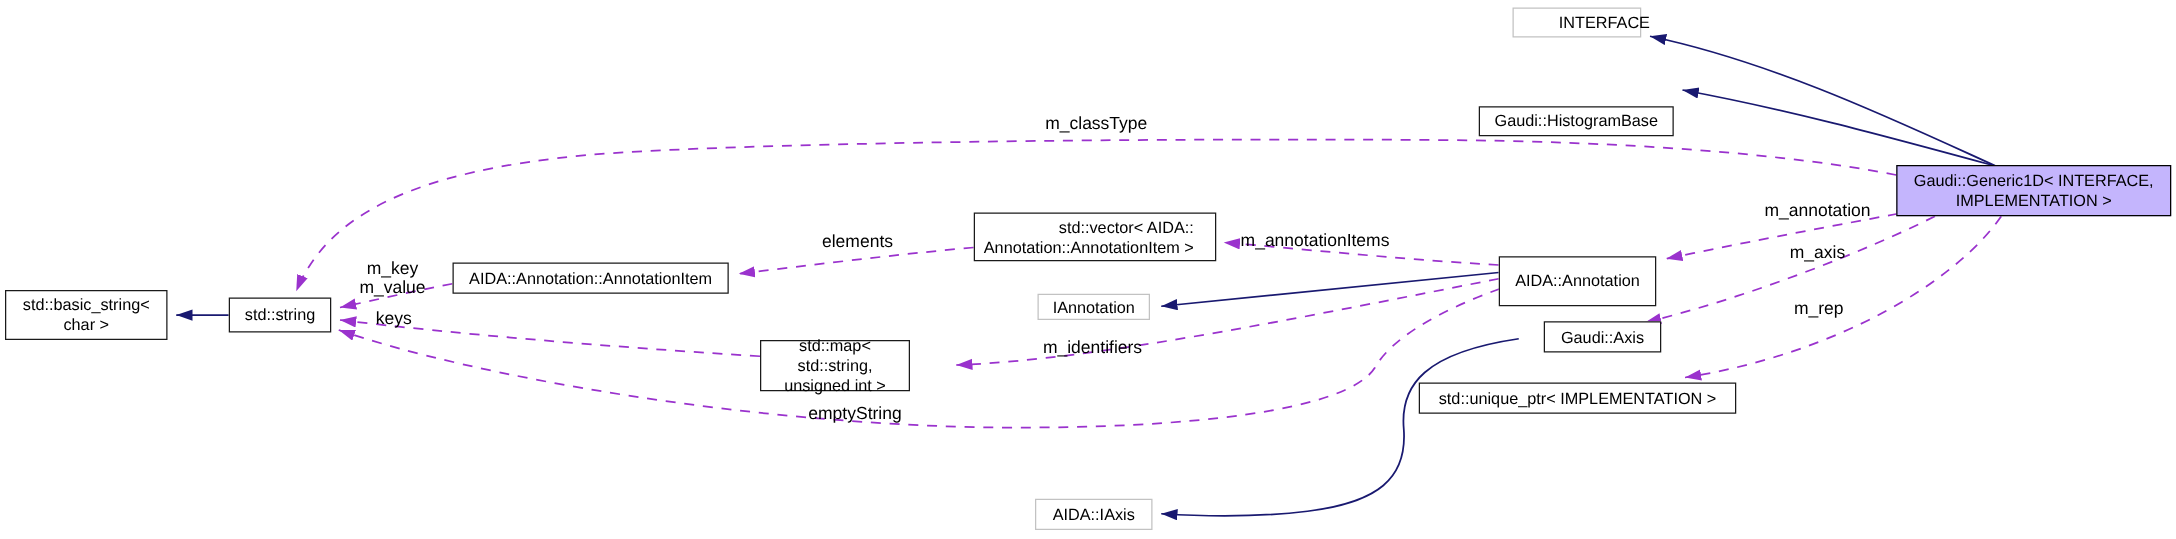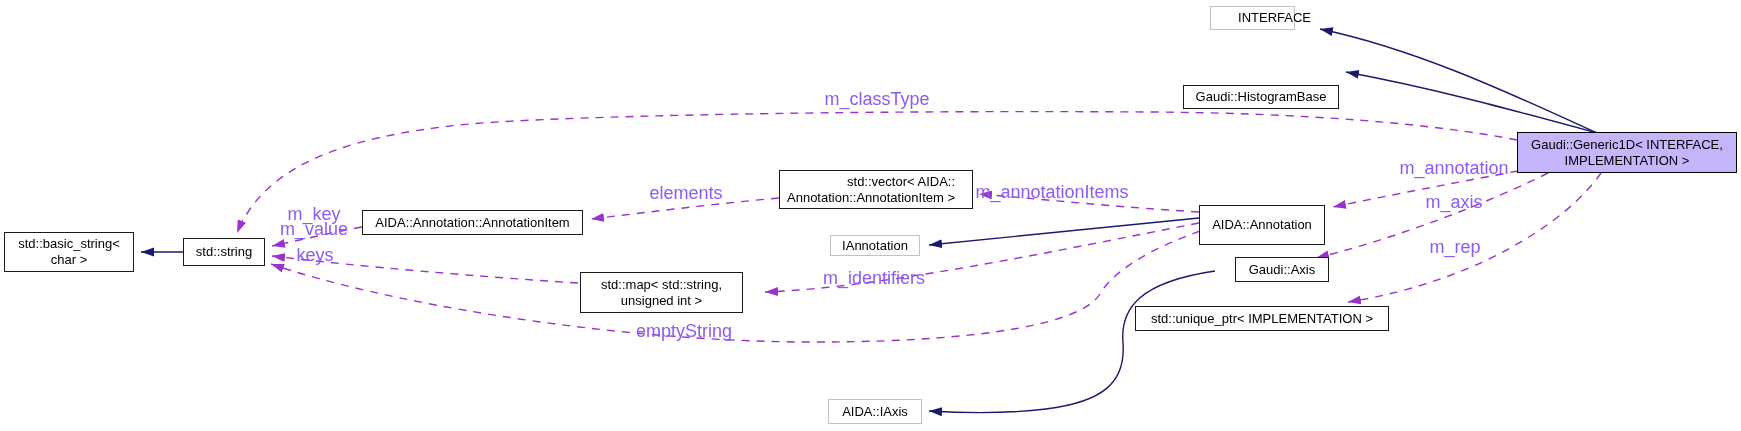--- a/index.html
+++ b/index.html
@@ -22,22 +22,22 @@
     font-size:13px;line-height:16px;
     white-space:pre-line;
     z-index:2;
   }
   .node.ext{border-color:#c2c2c2;}
   .node.focus{background:#c4b5fd;border-color:#000000;border-width:1.5px;}
   .node.leftalign{justify-content:flex-start;text-align:left;padding-left:7px;}
   .elabel{
     position:absolute;
     transform:translate(-50%,-50%);
-    font-size:18px;line-height:15px;
-    color:#8b5cf6;
+    font-size:14px;line-height:15px;
+    color:#000000;
     white-space:pre-line;
     text-align:center;
     z-index:3;
   }
 </style>
 </head>
 <body>
 
 <div id="page">
 
@@ -66,42 +66,42 @@
       <path d="M 1601,173 C 1565,225 1470,283 1348,302" marker-end="url(#arrPurple)"></path>
       <path d="M 1199,212 C 1115,207 1040,199 979,194" marker-end="url(#arrPurple)"></path>
       <path d="M 1199,223 C 1060,250 880,288 765,292" marker-end="url(#arrPurple)"></path>
       <path d="M 1200,231 C 1150,249 1113,271 1100,294 C 1078,329 950,343 800,342 C 600,340 378,301 271,264" marker-end="url(#arrPurple)"></path>
       <path d="M 779,198 C 712,204 650,212 591,219" marker-end="url(#arrPurple)"></path>
       <path d="M 362,227 C 330,233 300,240 272,246" marker-end="url(#arrPurple)"></path>
       <path d="M 608,285 C 480,277 364,267 272,256" marker-end="url(#arrPurple)"></path>
     </g>
   </svg>
 
-  <div class="node ext" style="left:1210px;top:6px;width:85px;height:24px;padding-left:44px;">INTERFACE</div>
+  <div class="node ext" style="left:1210px;top:6px;width:103px;height:24px;padding-left:44px;">INTERFACE</div>
 
   <div class="node" style="left:1183px;top:57px;width:156px;height:24px;margin-top:28px;">Gaudi::HistogramBase</div>
 
   <div class="node focus" style="left:1517px;top:132px;width:220px;height:41px;">Gaudi::Generic1D&lt; INTERFACE,
 IMPLEMENTATION &gt;</div>
 
   <div class="node leftalign" style="left:779px;top:170px;width:194px;height:39px;text-align:right;">std::vector&lt; AIDA::
 Annotation::AnnotationItem &gt;</div>
 
   <div class="node ext" style="left:830px;top:235px;width:90px;height:21px;">IAnnotation</div>
 
   <div class="node" style="left:1199px;top:205px;width:126px;height:40px;">AIDA::Annotation</div>
 
   <div class="node" style="left:362px;top:210px;width:221px;height:25px;">AIDA::Annotation::AnnotationItem</div>
 
   <div class="node" style="left:183px;top:238px;width:82px;height:28px;">std::string</div>
 
   <div class="node" style="left:4px;top:232px;width:130px;height:40px;">std::basic_string&lt;
 char &gt;</div>
 
-  <div class="node" style="left:580px;top:272px;width:163px;height:41px;">std::map&lt; std::string,
+  <div class="node" style="left:608px;top:272px;width:120px;height:41px;">std::map&lt; std::string,
 unsigned int &gt;</div>
 
   <div class="node" style="left:1215px;top:257px;width:94px;height:25px;margin-left:20px;">Gaudi::Axis</div>
 
   <div class="node" style="left:1135px;top:306px;width:254px;height:25px;">std::unique_ptr&lt; IMPLEMENTATION &gt;</div>
 
   <div class="node ext" style="left:828px;top:399px;width:94px;height:25px;">AIDA::IAxis</div>
 
   <div class="elabel" style="left:877px;top:99px;">m_classType</div>
   <div class="elabel" style="left:686px;top:193px;">elements</div>

